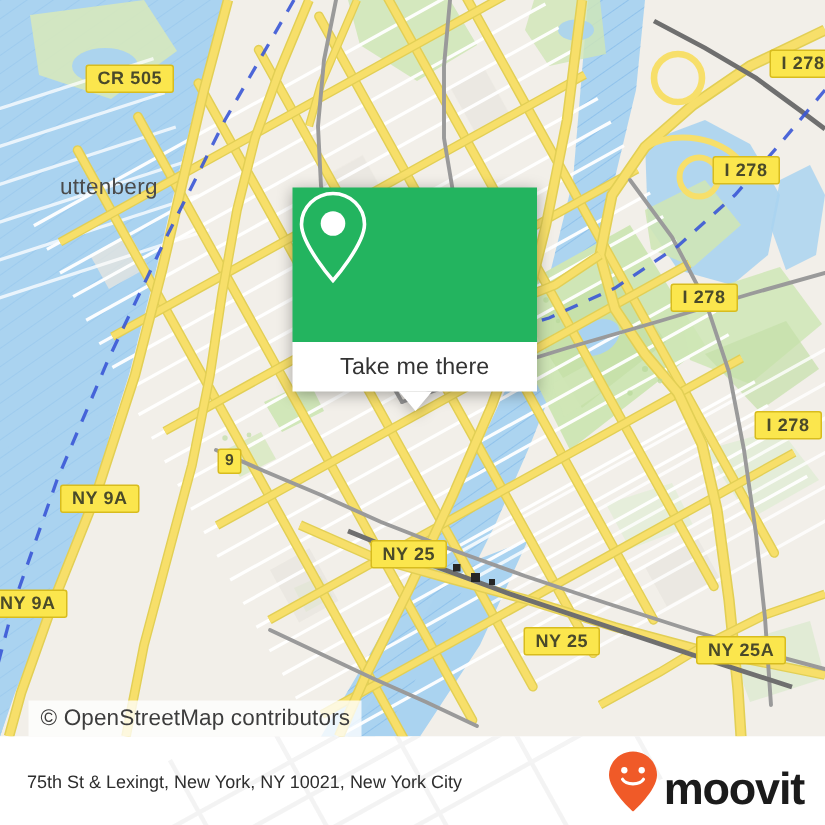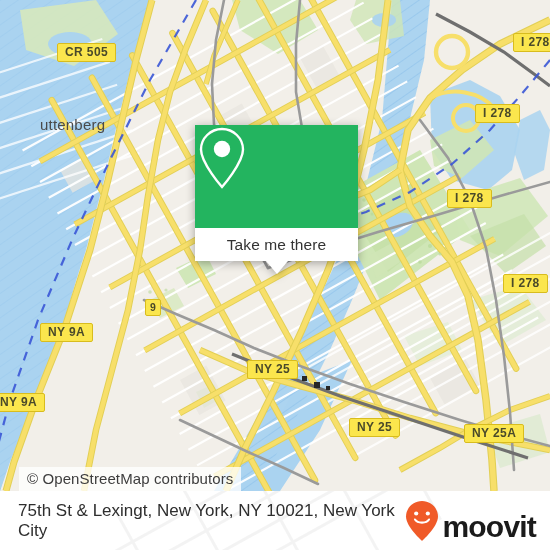--- a/index.html
+++ b/index.html
@@ -85,21 +85,21 @@
     position:absolute;left:0;top:491px;width:550px;height:59px;
     background:#ffffff;overflow:hidden;
   }
   .footer-wm{position:absolute;left:0;top:-491px;opacity:.055;}
   .footer-inner{
     position:relative;z-index:5;
     display:flex;align-items:center;height:59px;
     padding:0 14px 0 18px;box-sizing:border-box;
   }
   .addr{
-    flex:1;font-size:17px;color:#2e2e2e;line-height:20px;
+    flex:1;font-size:12px;color:#2e2e2e;line-height:20px;
     padding-right:10px;
   }
   .brand{display:flex;align-items:flex-end;gap:3px;}
   .brand-word{
     font-size:30px;color:#1b1b1b;font-weight:bold;
     letter-spacing:-0.8px;line-height:30px;
   }
 </style>
 </head>
 <body>

